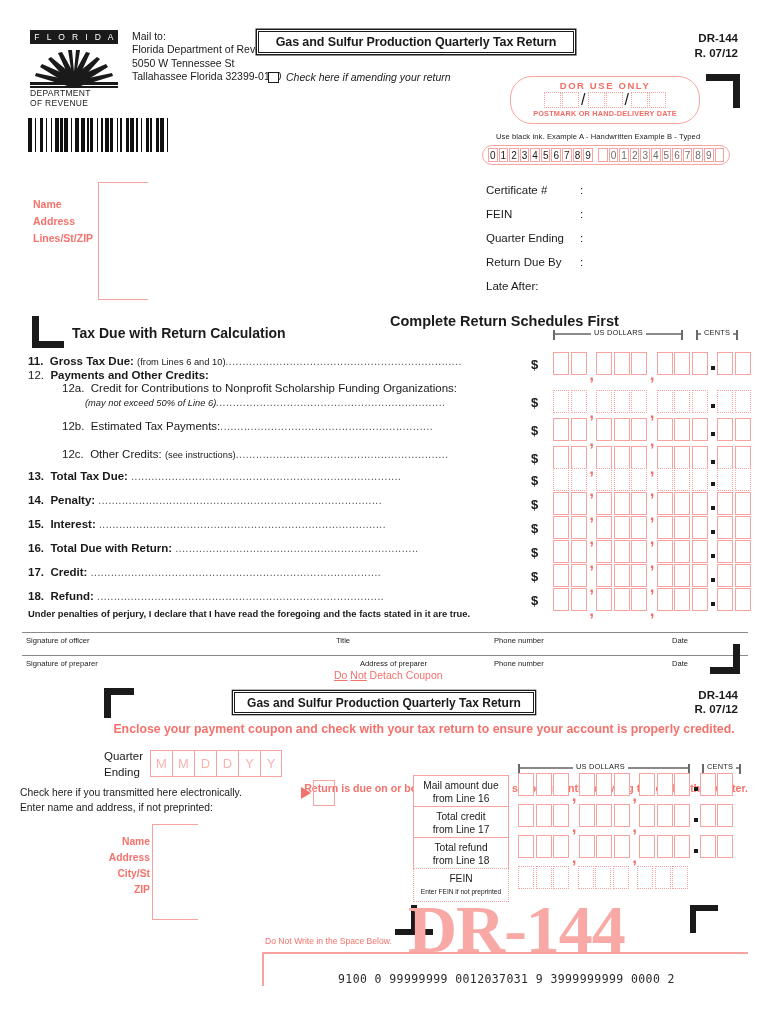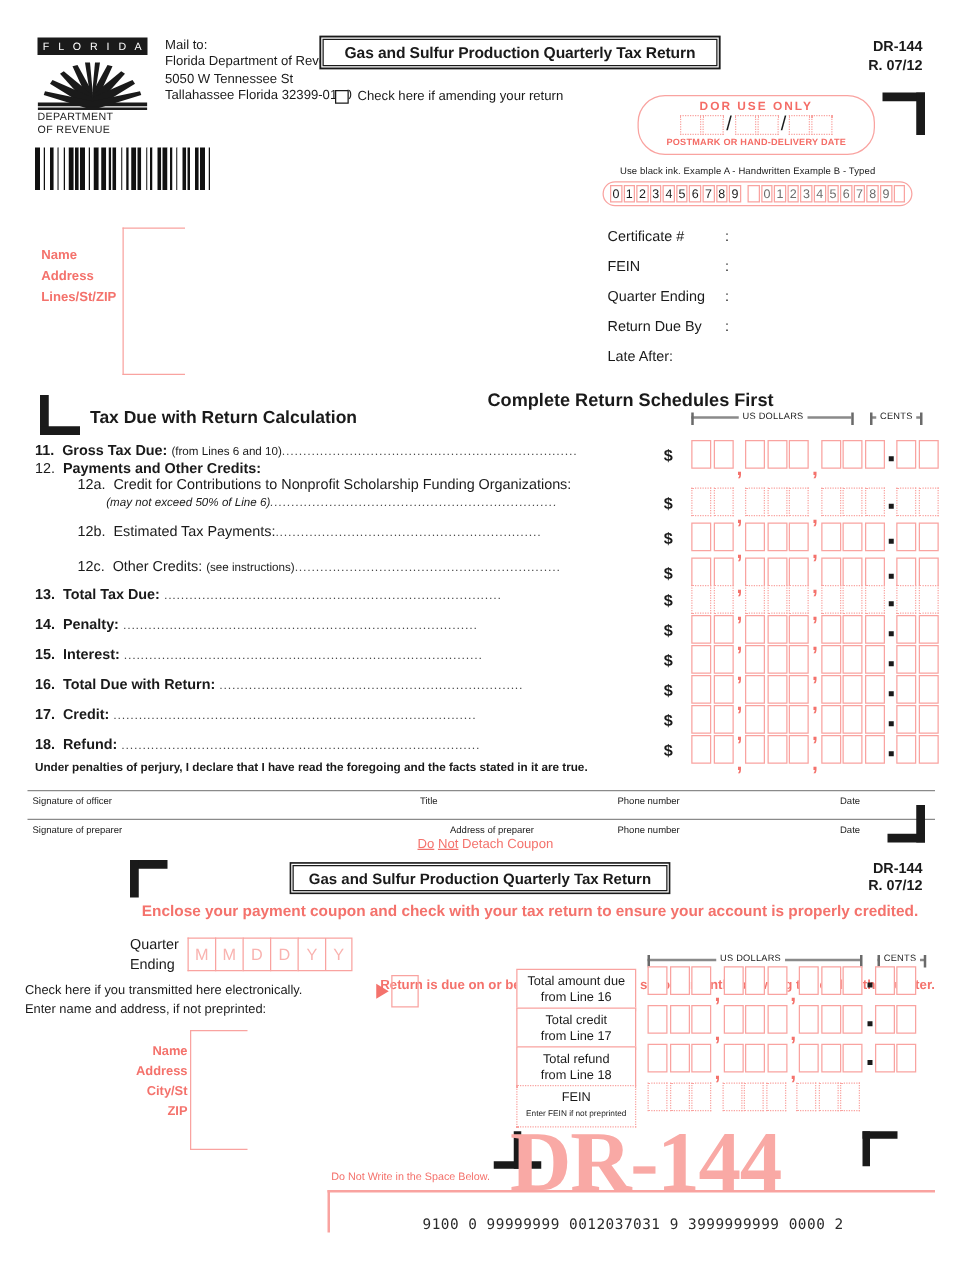--- a/index.html
+++ b/index.html
@@ -35,21 +35,21 @@
   .titlebox {
     left: 258px; top: 31px; width: 316px; height: 22px;
     border: 1.5px solid #1a1a1a; background: #fff;
     box-shadow: 0 0 0 1px #fff, 0 0 0 2.5px #1a1a1a;
     display: flex; align-items: center; justify-content: center;
     font-size: 12.5px; font-weight: bold; letter-spacing: -.1px;
   }
   .foryear { left: 258px; top: 57px; width: 316px; text-align: center; font-size: 12.5px; font-weight: bold; }
   .amendrow { left: 268px; top: 71px; display: flex; align-items: center; gap: 7px; }
   .chkbox { width: 11px; height: 11px; border: 1.5px solid #1a1a1a; background: #fff; }
-  .amendrow span { font-size: 10.5px; }
+  .amendrow span { font-size: 10.5px; font-style: italic; }
 
   
   .formno { right: 32px; top: 31px; text-align: right; font-size: 11.5px; font-weight: bold; line-height: 15px; }
 
   
   .cmark { position: absolute; }
   .cmark::before, .cmark::after { content: ""; position: absolute; background: #1a1a1a; }
 
   
   .cm-tr { right: 30px; top: 74px; width: 34px; height: 34px; }
@@ -588,21 +588,21 @@
     <div class="usd-tick" style="left:0"></div>
     <div class="usd-tick" style="left:170px"></div>
     <div class="usd-tick" style="left:184px"></div>
     <div class="usd-tick" style="left:221px"></div>
     <div class="usd-lab" style="left:55px">US DOLLARS</div>
     <div class="usd-lab" style="left:186px">CENTS</div>
   </div>
 
   <div id="coupon-rows">
       <div class="clab" style="left: 413px; top: 775px;">
-        <div>Total amount due</div>
+        <div>Mail amount due</div>
         <div>from Line 16</div>
       </div>
       <div class="mrow" style="left: 518px; top: 773px;">
         <span class="mbox"></span>
         <span class="mbox"></span>
         <span class="mbox"></span>
         <span class="mcomma">,</span>
         <span class="mbox"></span>
         <span class="mbox"></span>
         <span class="mbox"></span>

